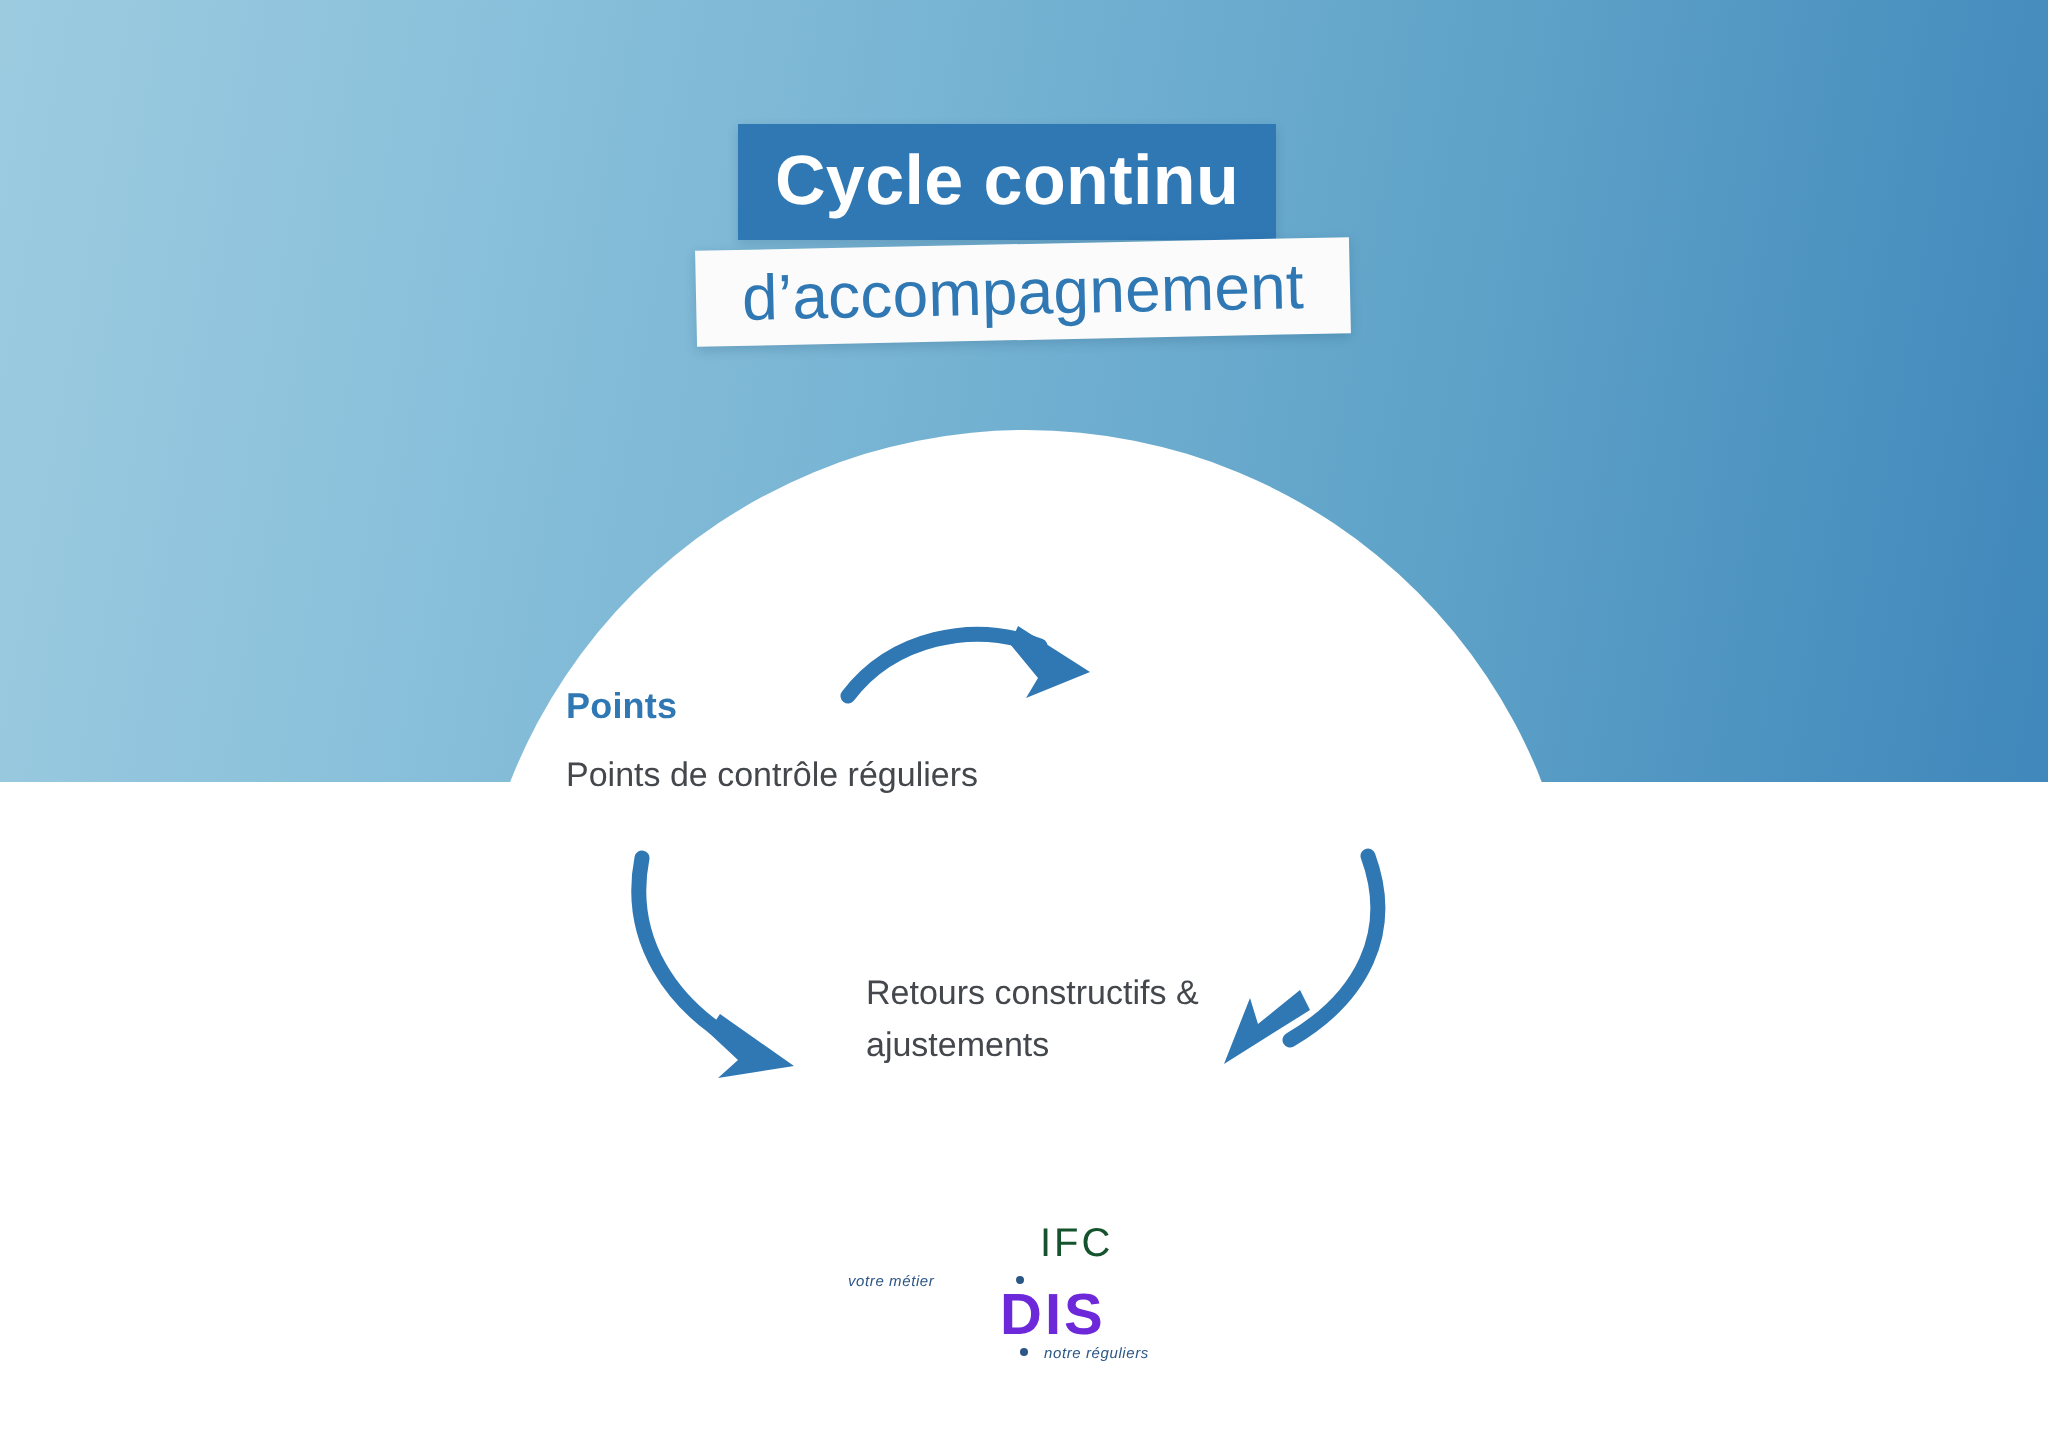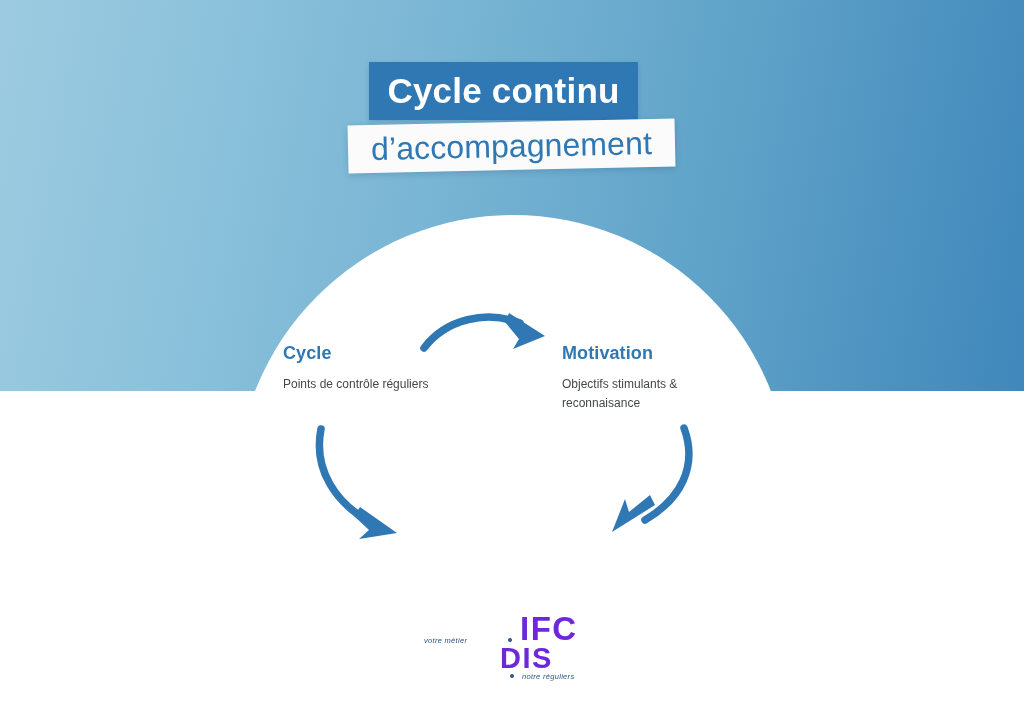--- a/index.html
+++ b/index.html
@@ -107,21 +107,21 @@
   }
   .node h3 {
     margin: 0 0 11px 0;
     font-size: 18px;
     font-weight: bold;
     color: #2f78b4;
     letter-spacing: 0.1px;
   }
   .node p {
     margin: 0;
-    font-size: 12px;
+    font-size: 17px;
     line-height: 1.55;
     color: #44474b;
     font-weight: normal;
   }
 
   .node-suivi      { left: 283px; top: 343px; width: 230px; }
   .node-motivation { left: 562px; top: 343px; width: 190px; }
   .node-feedback   { left: 433px; top: 484px; width: 185px; }
 
   
@@ -145,23 +145,23 @@
   .logo-inner {
     position: relative;
     margin: 0 auto;
     width: 200px;
     height: 86px;
   }
   .logo-ifc {
     position: absolute;
     left: 108px;
     top: 6px;
-    font-size: 33px;
-    font-weight: bold;
-    color: #6d28d9;
+    font-size: 20px;
+    font-weight: normal;
+    color: #14532d;
     letter-spacing: 1.5px;
     line-height: 1;
   }
   .logo-dis {
     position: absolute;
     left: 88px;
     top: 38px;
     font-size: 29px;
     font-weight: bold;
     color: #6d28d9;
@@ -230,30 +230,27 @@
       <path d="M 655,505 L 612,532 L 625,499 L 629,512 L 650,495 Z" fill="#2f78b4"></path>
     </g>
 
     <g>
       <path d="M 321,429 C 313,470 336,503 370,522" fill="none" stroke="#2f78b4" stroke-width="7.5" stroke-linecap="round"></path>
       <path d="M 360,507 L 397,533 L 359,539 L 369,530 L 354,516 Z" fill="#2f78b4"></path>
     </g>
   </svg>
 
   <div class="node node-suivi">
-    <h3>Cycle</h3>
+    <h3>Points</h3>
     <p>Points de contrôle réguliers</p>
   </div>
 
-  <div class="node node-motivation">
-    <h3>Motivation</h3>
-    <p>Objectifs stimulants &amp; reconnaisance</p>
-  </div>
 
   <div class="node node-feedback">
+    <p>Retours constructifs &amp; ajustements</p>
   </div>
 
   <div class="logo">
     <div class="logo-inner">
       <div class="logo-tag-left">votre métier</div>
       <div class="logo-dot logo-dot-left"></div>
       <div class="logo-ifc">IFC</div>
       <div class="logo-dis">DIS</div>
       <div class="logo-dot logo-dot-right"></div>
       <div class="logo-tag-right">notre réguliers</div>

